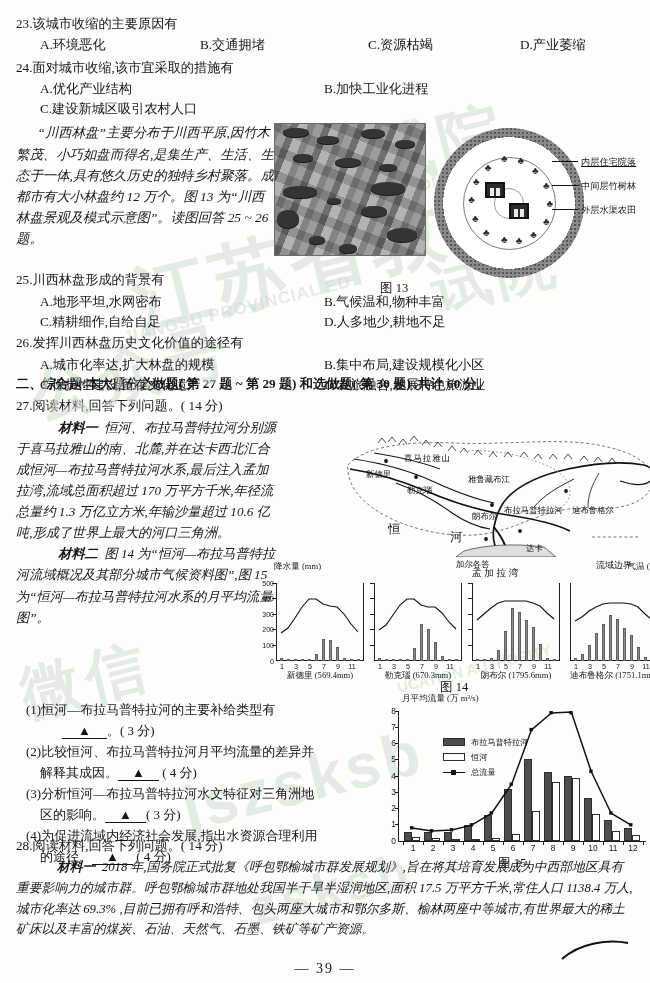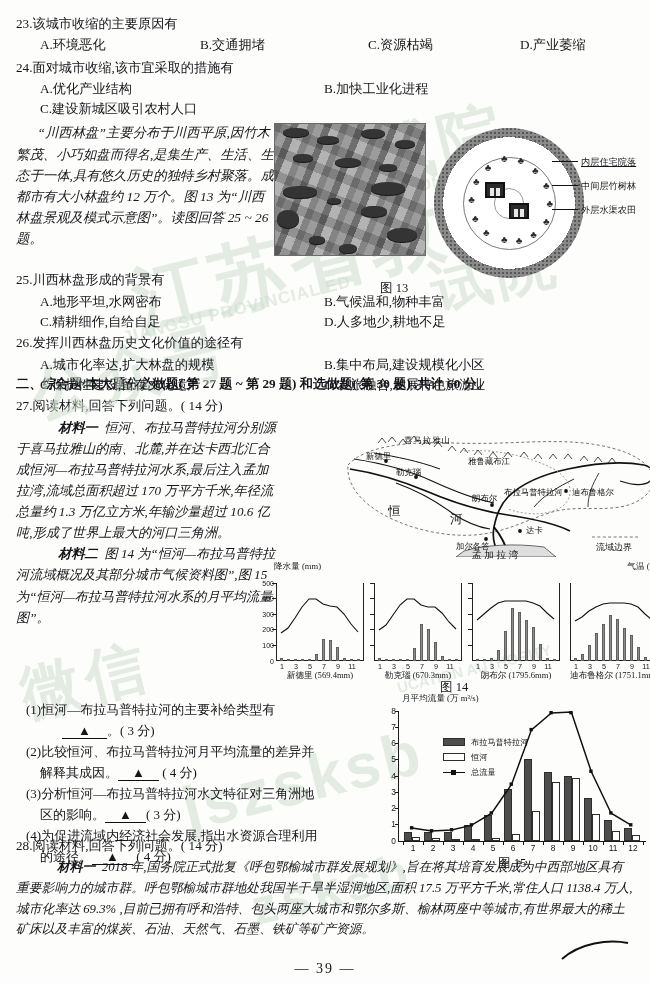--- a/index.html
+++ b/index.html
@@ -76,21 +76,21 @@
   .house::before{content:"";position:absolute;left:3px;top:4px;width:4px;height:8px;background:#e8e8e8;}
   .house::after{content:"";position:absolute;right:3px;top:4px;width:4px;height:8px;background:#e8e8e8;}
   .leads { position:absolute; left:100px; top:28px; font-size:9.2px; font-family:"Liberation Sans",sans-serif;}
   .lead { position:absolute; white-space:nowrap; }
   .lead span.dash { display:inline-block; width:26px; border-top:1.2px solid #111; vertical-align:3px; margin-right:3px;}
   .figcap { position:absolute; font-size:12.5px; }
 
   
   .mapbox { position:absolute; left:328px; top:12px; width:318px; height:128px; }
   .mapsvg { position:absolute; left:0; top:0; }
-  .mlab { position:absolute; font-size:8.4px; font-family:"Liberation Sans",sans-serif; color:#111; white-space:nowrap; }
+  .mlab { position:absolute; font-size:8.4px; font-family:"Liberation Sans",sans-serif; color:#111; white-space:nowrap;margin-top:18px; }
   .mlab.big { font-size:12.5px; font-family:"Liberation Serif",serif; }
 
   
   .climate { position:absolute; left:246px; top:144px; width:400px; height:120px; }
   .cc { position:absolute; top:22px; width:88px; height:78px; }
   .ccaxis { position:absolute; inset:0; border-left:1.1px solid #222; border-bottom:1.1px solid #222; }
   .ccright { position:absolute; right:0; top:0; bottom:0; border-right:1.1px solid #222; width:0;}
   .tick { position:absolute; left:-4px; width:4px; border-top:1px solid #222;}
   .ylab { position:absolute; right:100%; margin-right:2px; font-size:7px; font-family:"Liberation Sans",sans-serif; transform:translateY(-50%);}
   .bar { position:absolute; bottom:0; width:3.4px; background:#8d8d8d; border:.4px solid #5f5f5f;}
@@ -326,21 +326,21 @@
         <circle cx="42" cy="32" r="1.9" fill="#111"></circle>
         <circle cx="72" cy="48" r="1.9" fill="#111"></circle>
         <circle cx="148" cy="76" r="1.9" fill="#111"></circle>
         <circle cx="142" cy="110" r="1.9" fill="#111"></circle>
         <circle cx="176" cy="102" r="1.9" fill="#111"></circle>
         <circle cx="222" cy="62" r="1.9" fill="#111"></circle>
 
         <path d="M248 108 h46" stroke="#666" stroke-width="0.9" stroke-dasharray="3,2.4"></path>
       </svg>
       <div class="mlab" style="left:22px; top:22px;">新德里</div>
-      <div class="mlab" style="left:52px; top:38px;">勒克瑙</div>
+      <div class="mlab" style="left:63px; top:38px;">勒克瑙</div>
       <div class="mlab" style="left:128px; top:64px;">朗布尔</div>
       <div class="mlab" style="left:112px; top:112px;">加尔各答</div>
       <div class="mlab" style="left:182px; top:96px;">达卡</div>
       <div class="mlab big" style="left:44px; top:74px;">恒</div>
       <div class="mlab big" style="left:106px; top:82px;">河</div>
       <div class="mlab" style="left:124px; top:27px;">雅鲁藏布江</div>
       <div class="mlab" style="left:160px; top:58px;">布拉马普特拉河</div>
       <div class="mlab" style="left:228px; top:58px;">迪布鲁格尔</div>
       <div class="mlab" style="left:60px; top:6px; letter-spacing:1px;">喜马拉雅山</div>
       <div class="mlab" style="left:128px; top:120px; font-size:9.6px;">孟 加 拉 湾</div>

